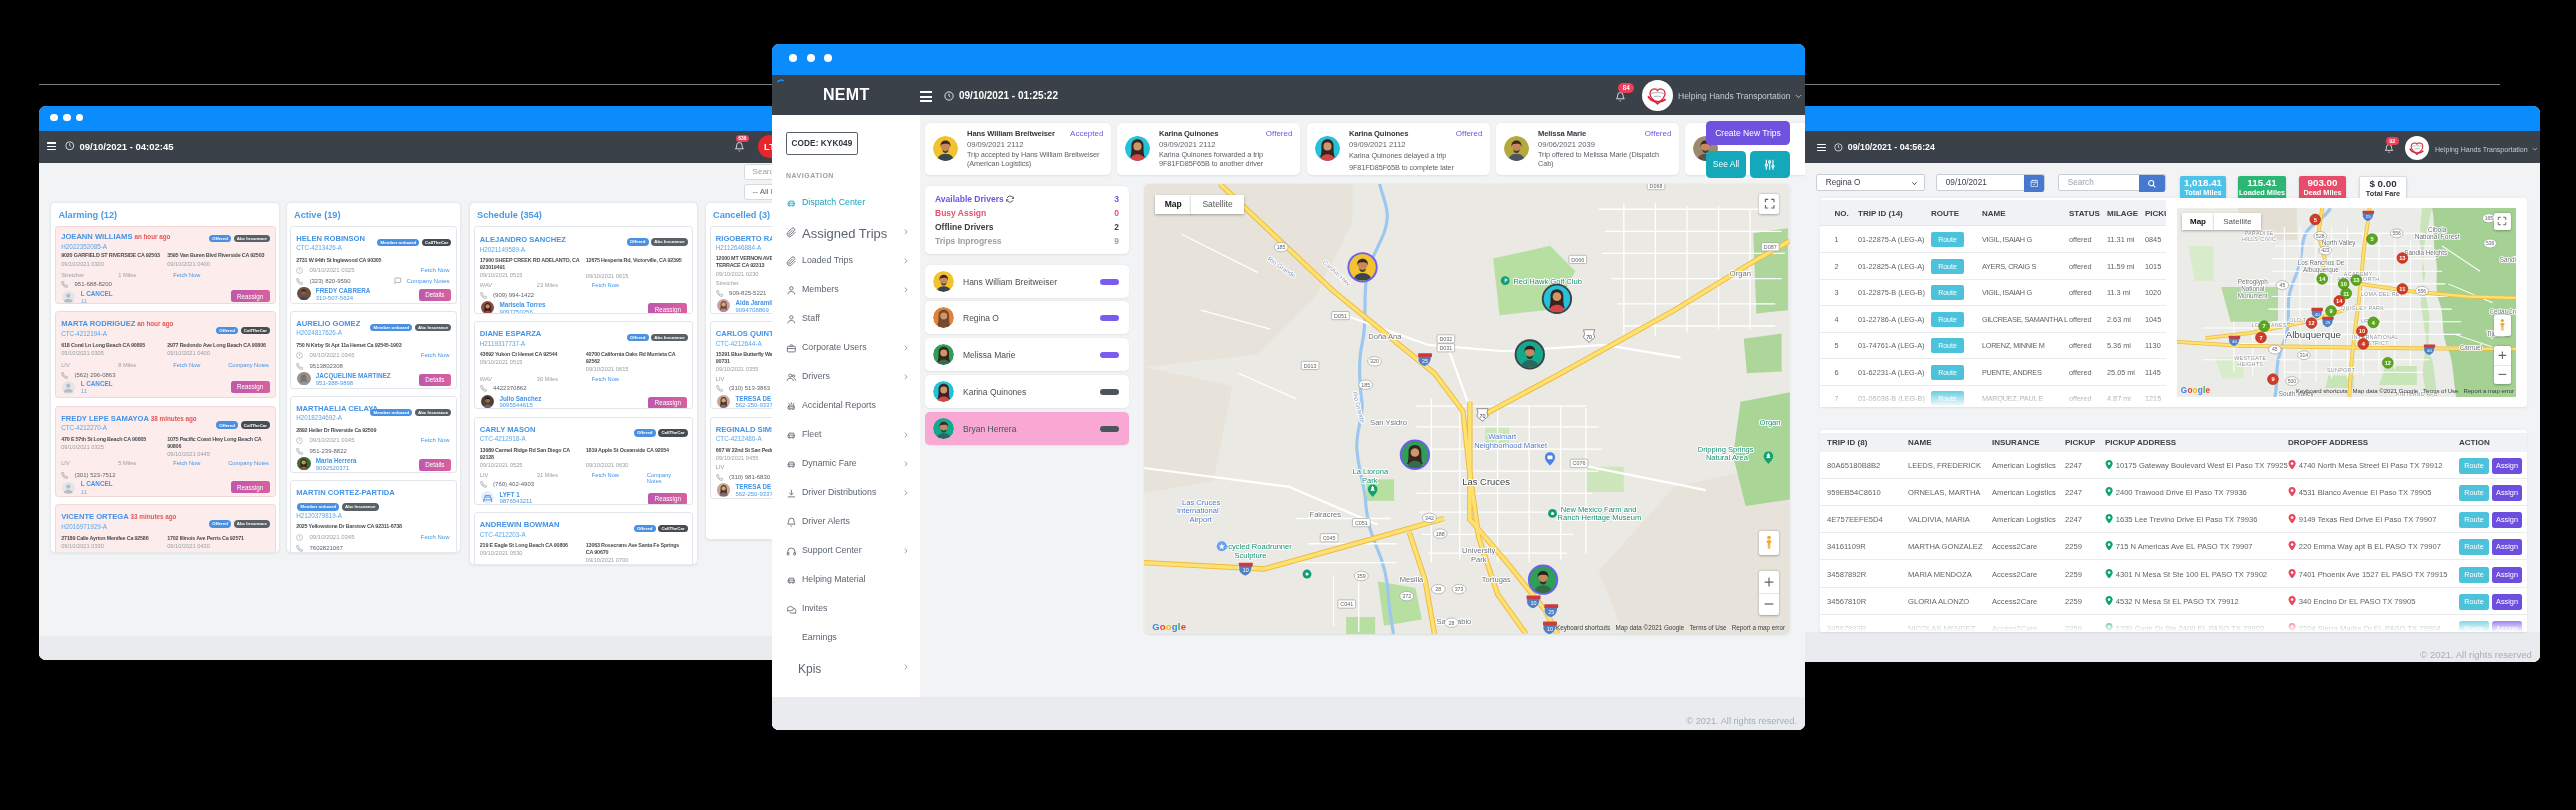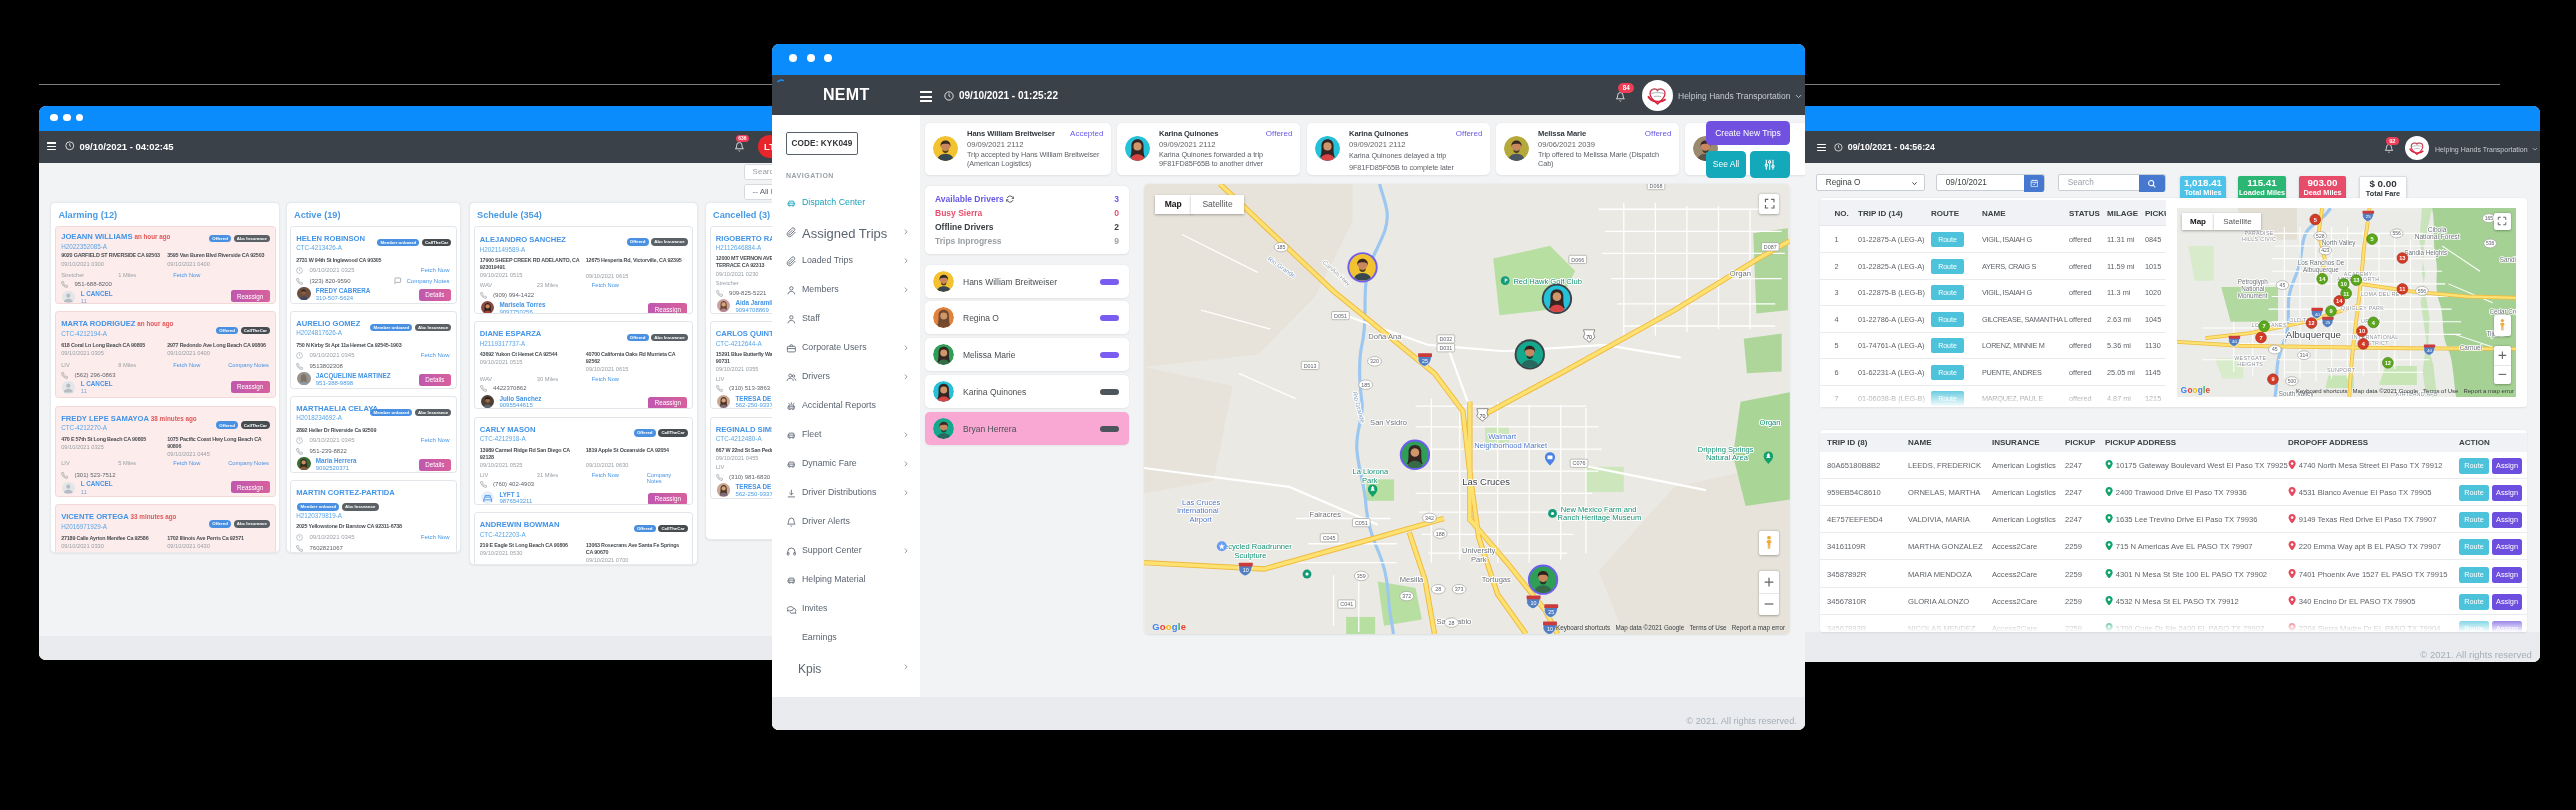--- a/index.html
+++ b/index.html
@@ -1304,21 +1304,21 @@
 
     <div style="position:absolute;left:153px;top:71px;width:204px;height:68px;background:#fff;border-radius:5px;box-shadow:0 0.6px 1.9px rgba(60,64,67,.1);padding:7px 10px;font-size:8.5px;font-weight:bold">
       <div style="display:flex;justify-content:space-between;line-height:13.3px;color:#6658e5">
             <span>Available Drivers <svg style="vertical-align:-1.3px" width="8.2" height="8.2" viewBox="0 0 24 24" fill="none" stroke="#3c4043" stroke-width="2.4">
                 <path d="M23 4v6h-6M1 20v-6h6"></path>
                 <path d="M3.5 9a9 9 0 0114.9-3.4L23 10M1 14l4.6 4.4A9 9 0 0020.5 15"></path>
               </svg></span>
             <span>3</span>
           </div>
       <div style="display:flex;justify-content:space-between;line-height:13.3px;color:#e8506e;margin-top:0.6px">
-            <span>Busy Sierra</span>
+            <span>Busy Assign</span>
             <span>0</span>
           </div>
       <div style="display:flex;justify-content:space-between;line-height:13.3px;color:#3c4043;margin-top:0.6px">
             <span>Offline Drivers</span>
             <span>2</span>
           </div>
       <div style="display:flex;justify-content:space-between;line-height:13.3px;color:#9aa0a6;margin-top:0.6px">
             <span>Trips Inprogress</span>
             <span>9</span>
           </div>

